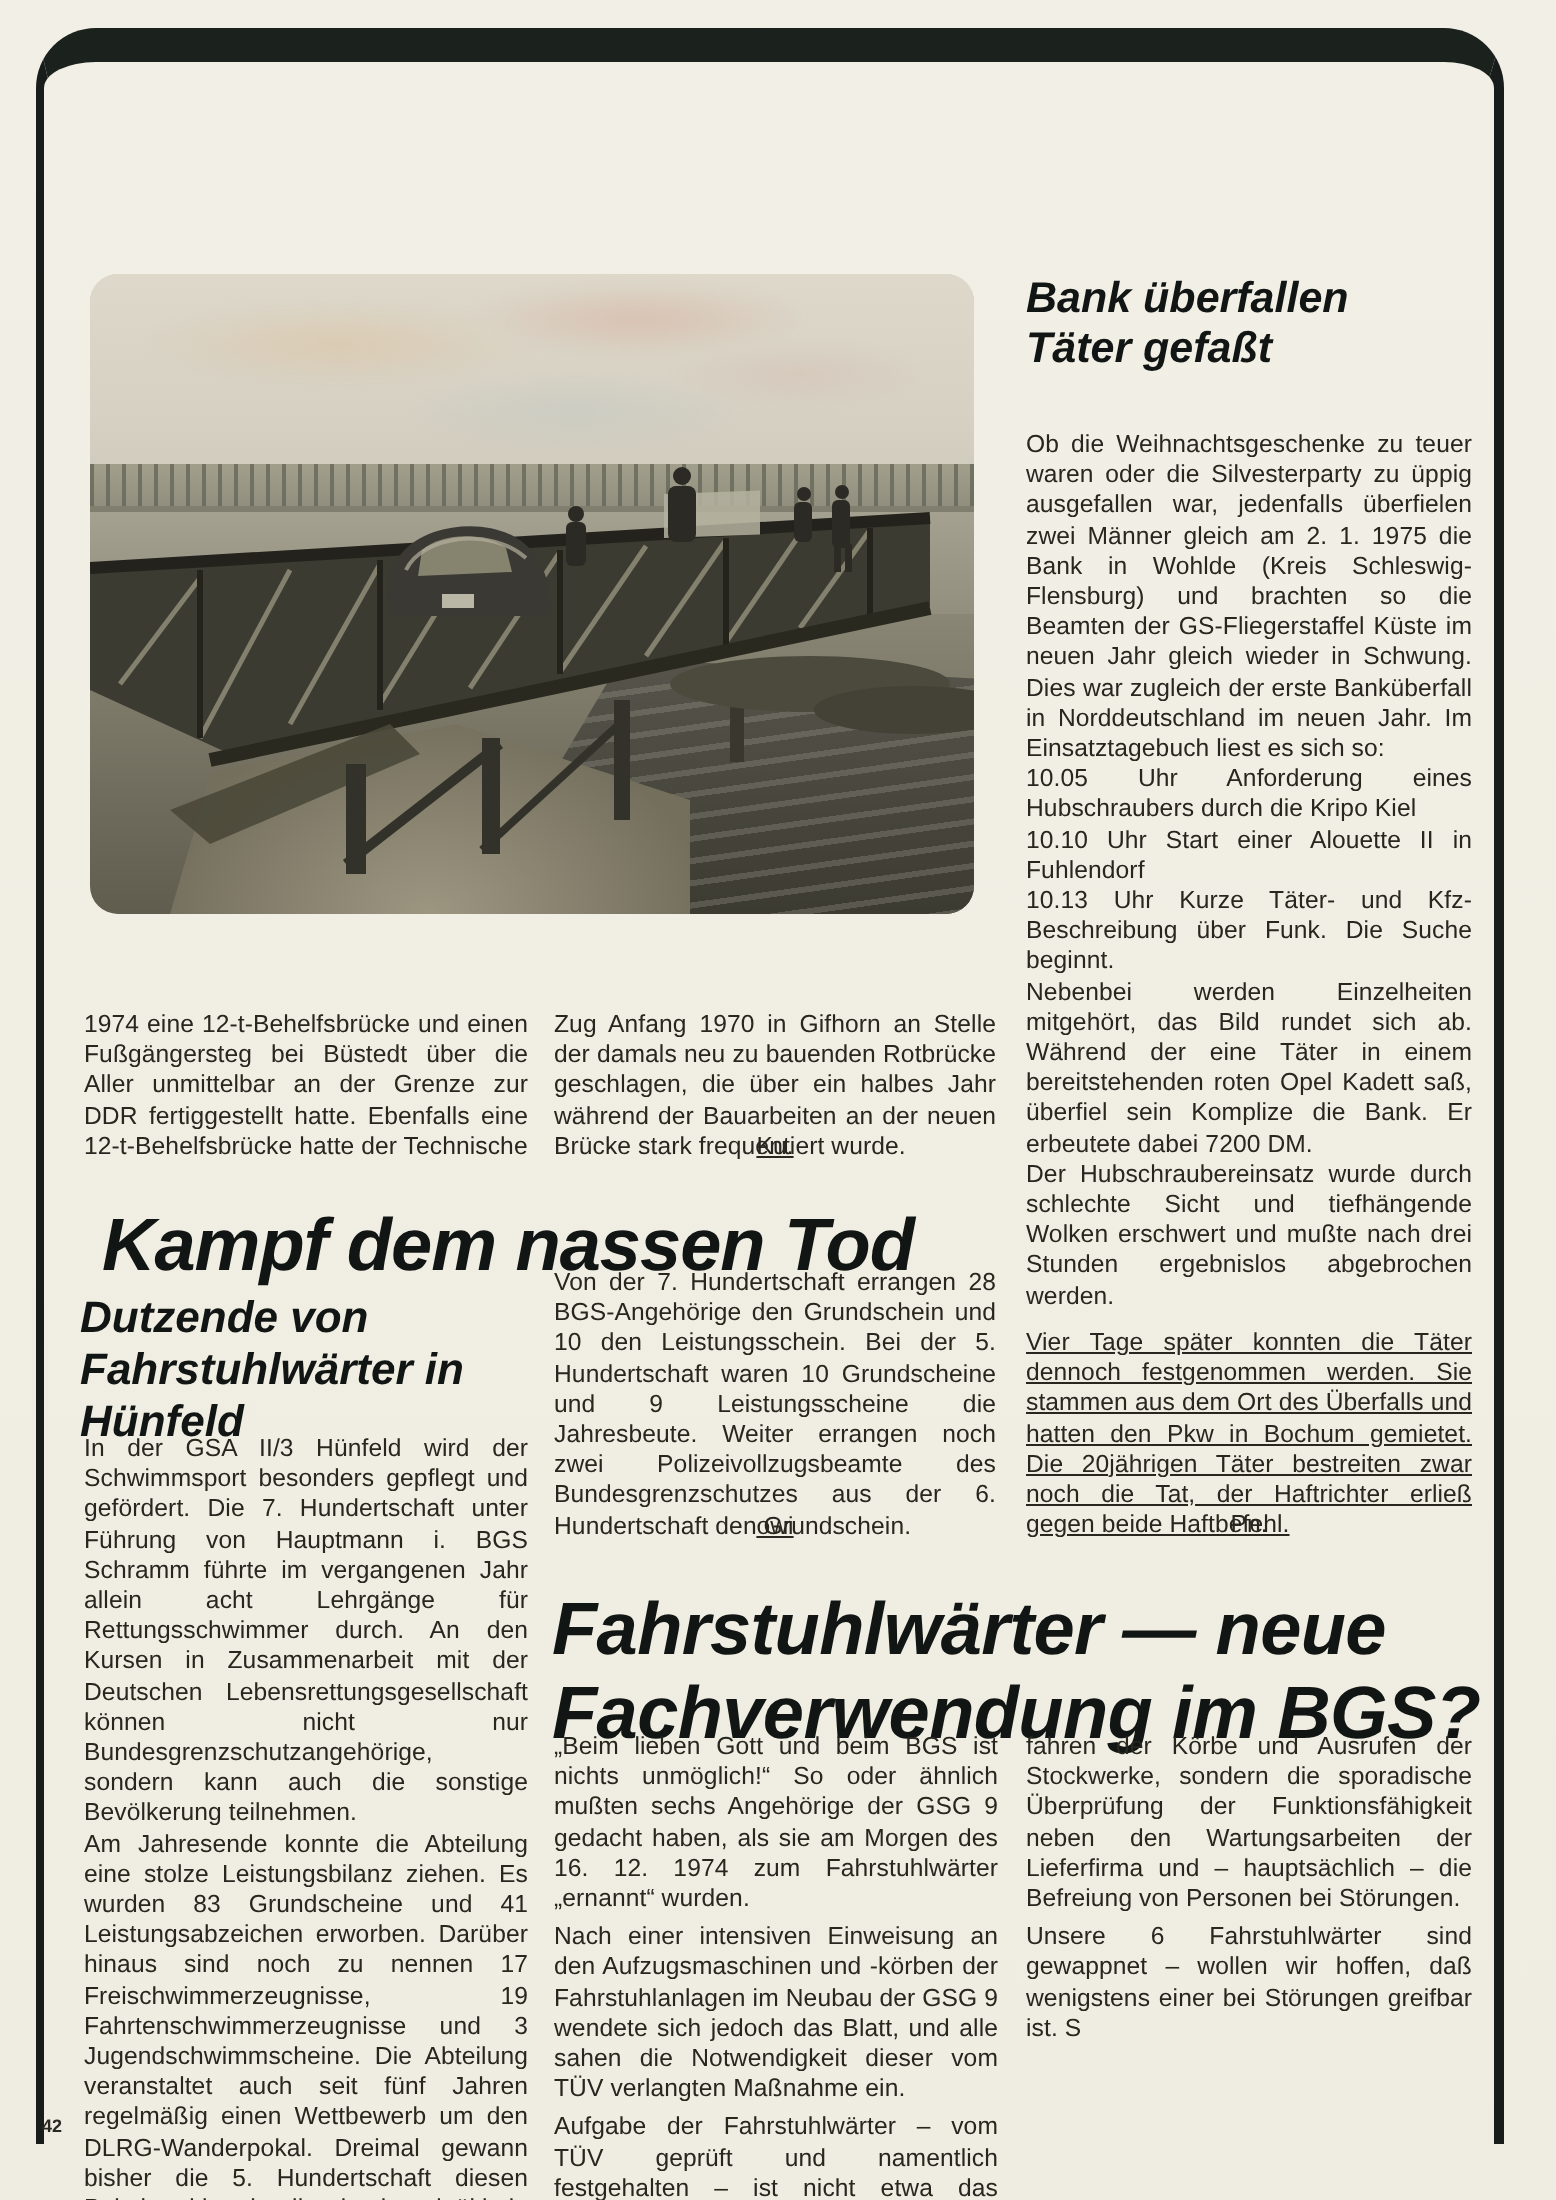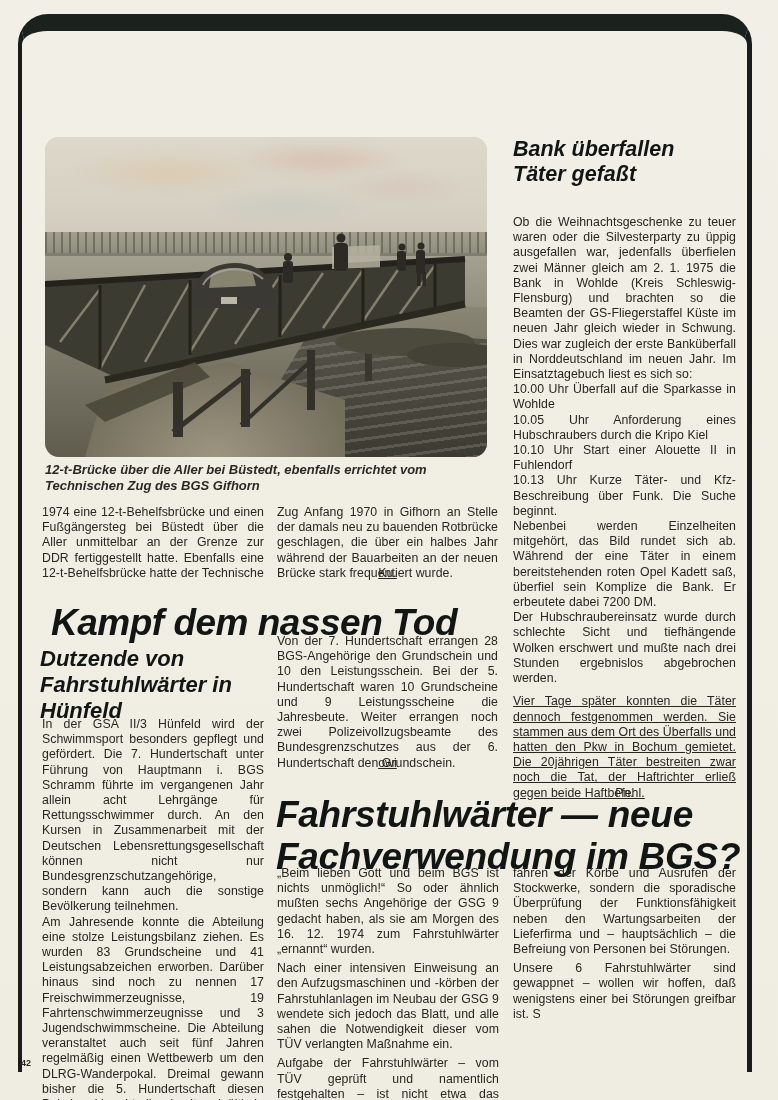--- a/index.html
+++ b/index.html
@@ -150,21 +150,20 @@
           <rect x="371" y="113" width="9" height="24" rx="3"></rect>
         <rect x="372" y="135" width="3.5" height="14"></rect>
           <rect x="377.5" y="135" width="3.5" height="14"></rect>
       </g>
 
       <ellipse cx="360" cy="205" rx="70" ry="14" fill="#4c4a3d"></ellipse>
       <ellipse cx="412" cy="218" rx="50" ry="12" fill="#444237"></ellipse>
     </svg>
   </div>
 
-  <div class="caption">12-t-Brücke über die Aller bei Büstedt, ebenfalls errichtet vom Technischen Zug des BGS Gifhorn</div>
 
   <div class="col intro-col1">
     <p>1974 eine 12-t-Behelfsbrücke und einen Fußgängersteg bei Büstedt über die Aller unmittelbar an der Grenze zur DDR fertiggestellt hatte. Ebenfalls eine 12-t-Behelfsbrücke hatte der Technische</p>
   </div>
   <div class="col intro-col2">
     <p>Zug Anfang 1970 in Gifhorn an Stelle der damals neu zu bauenden Rotbrücke geschlagen, die über ein halbes Jahr während der Bauarbeiten an der neuen Brücke stark frequentiert wurde.</p>
     <div class="author">Ku.</div>
   </div>
 
   <h1 class="kampf">Kampf dem nassen Tod</h1>
@@ -177,21 +176,20 @@
     <p>Von der 7. Hundertschaft errangen 28 BGS-Angehörige den Grundschein und 10 den Leistungsschein. Bei der 5. Hundertschaft waren 10 Grundscheine und 9 Leistungsscheine die Jahresbeute. Weiter errangen noch zwei Polizeivollzugsbeamte des Bundesgrenzschutzes aus der 6. Hundertschaft den Grundschein.</p>
     <div class="author">owi</div>
   </div>
 
   <h2 class="bank-title">
     <span>Bank überfallen</span><br>
     <span>Täter gefaßt</span>
   </h2>
   <div class="col bank-col">
     <p>Ob die Weihnachtsgeschenke zu teuer waren oder die Silvesterparty zu üppig ausgefallen war, jedenfalls überfielen zwei Männer gleich am 2. 1. 1975 die Bank in Wohlde (Kreis Schleswig-Flensburg) und brachten so die Beamten der GS-Fliegerstaffel Küste im neuen Jahr gleich wieder in Schwung. Dies war zugleich der erste Banküberfall in Norddeutschland im neuen Jahr. Im Einsatztagebuch liest es sich so:</p>
-    <p>10.00 Uhr Überfall auf die Sparkasse in Wohlde</p>
     <p>10.05 Uhr Anforderung eines Hubschraubers durch die Kripo Kiel</p>
     <p>10.10 Uhr Start einer Alouette II in Fuhlendorf</p>
     <p>10.13 Uhr Kurze Täter- und Kfz-Beschreibung über Funk. Die Suche beginnt.</p>
     <p>Nebenbei werden Einzelheiten mitgehört, das Bild rundet sich ab. Während der eine Täter in einem bereitstehenden roten Opel Kadett saß, überfiel sein Komplize die Bank. Er erbeutete dabei 7200 DM.</p>
     <p>Der Hubschraubereinsatz wurde durch schlechte Sicht und tiefhängende Wolken erschwert und mußte nach drei Stunden ergebnislos abgebrochen werden.</p>
     <p class="gap">Vier Tage später konnten die Täter dennoch festgenommen werden. Sie stammen aus dem Ort des Überfalls und hatten den Pkw in Bochum gemietet. Die 20jährigen Täter bestreiten zwar noch die Tat, der Haftrichter erließ gegen beide Haftbefehl.</p>
     <div class="author">Pn.</div>
   </div>
 
   <h2 class="lift-title">

